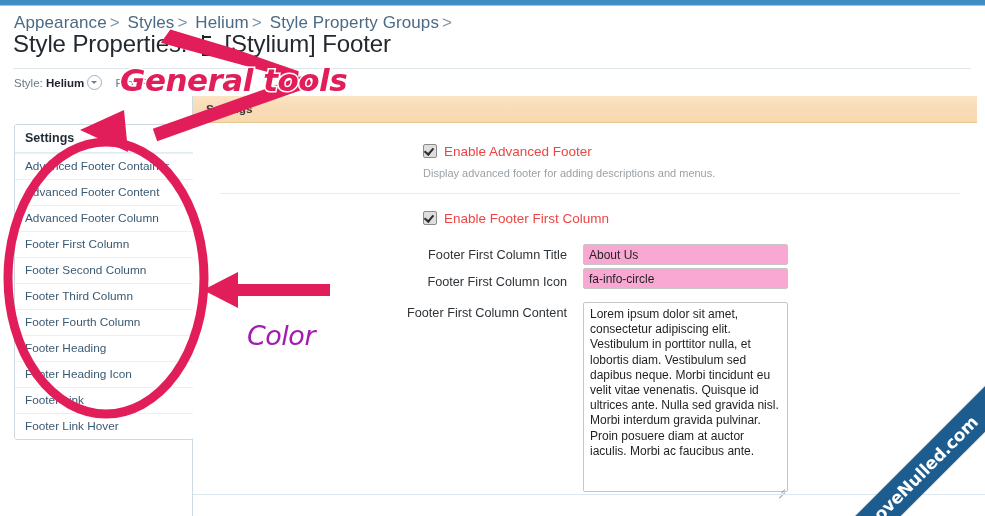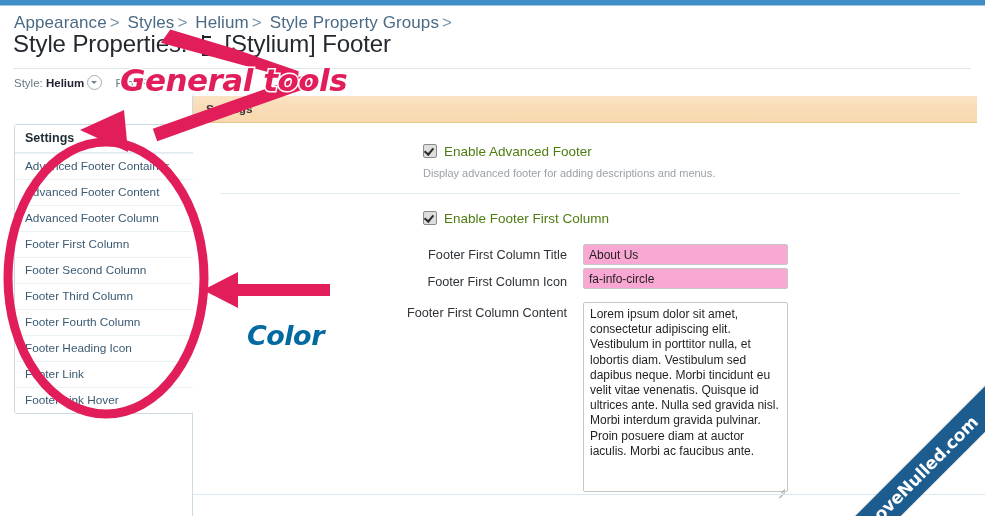--- a/index.html
+++ b/index.html
@@ -63,21 +63,21 @@
   .row{position:relative;}
   .cb-row{padding-left:230px;}
   .cbx{
     display:inline-block;width:12px;height:12px;border:1px solid #8b8b8b;border-radius:2px;
     background:#dedede;vertical-align:-2px;position:relative;margin-right:7px;
   }
   .cbx:after{
     content:"";position:absolute;left:2px;top:1px;width:4px;height:7px;
     border:solid #2c2c2c;border-width:0 2px 2px 0;transform:rotate(40deg);
   }
-  .cb-label{font-size:13.5px;color:#4d7c0f;}
+  .cb-label{font-size:13.5px;color:#ef4444;}
   .helptext{font-size:11px;color:#9aa2a8;padding-left:230px;margin-top:7px;}
 
   .sect-divider{height:1px;background:#e3ecf1;margin:14px 0 0 27px;width:740px;}
 
   .fieldrow{display:flex;align-items:flex-start;margin-top:14px;}
   .fieldlabel{width:390px;text-align:right;font-size:12.7px;color:#2e3338;padding-top:4px;padding-right:16px;box-sizing:border-box;}
   .textinput{
     width:205px;height:21px;box-sizing:border-box;border:1px solid #c6c6c6;border-radius:2px;
     background:#f9a8d4;font-family:"Liberation Sans",sans-serif;font-size:12px;color:#1f1f1f;
     padding:1px 5px;outline:none;
@@ -96,22 +96,22 @@
   .bottom-line{position:absolute;left:193px;top:494px;width:792px;height:1px;background:#dce7ee;}
 
   
   .anno{position:absolute;pointer-events:none;}
   .lbl-general{
     position:absolute;left:120px;top:62px;font-size:31px;font-weight:bold;font-style:italic;
     color:#e11e5a;-webkit-text-stroke:3px #ffffff;paint-order:stroke fill;
     font-family:"DejaVu Sans",sans-serif;letter-spacing:-.5px;
   }
   .lbl-color{
-    position:absolute;left:247px;top:320px;font-size:27px;font-weight:bold;font-style:italic;
-    color:#0369a1;-webkit-text-stroke:3px #ffffff;paint-order:stroke fill;
+    position:absolute;left:247px;top:320px;font-size:27px;font-weight:normal;font-style:italic;
+    color:#a21caf;-webkit-text-stroke:3px #ffffff;paint-order:stroke fill;
     font-family:"DejaVu Sans",sans-serif;letter-spacing:-.5px;
   }
 
   .wm{position:absolute;right:0;bottom:0;width:150px;height:150px;overflow:hidden;pointer-events:none;}
   .wm-band{
     position:absolute;width:230px;height:32px;background:#1d5c8e;
     right:-52px;bottom:28px;transform:rotate(-45deg);transform-origin:center;
     box-shadow:0 0 2px rgba(0,0,0,.25);
   }
   .wm-txt{
@@ -153,20 +153,21 @@
 
 <div class="nav-box">
   <div class="nav-head">Settings</div>
   <div class="nav-item">Advanced Footer Container</div>
   <div class="nav-item">Advanced Footer Content</div>
   <div class="nav-item">Advanced Footer Column</div>
   <div class="nav-item">Footer First Column</div>
   <div class="nav-item">Footer Second Column</div>
   <div class="nav-item">Footer Third Column</div>
   <div class="nav-item">Footer Fourth Column</div>
+  <div class="nav-item">Footer Heading</div>
   <div class="nav-item">Footer Heading Icon</div>
   <div class="nav-item">Footer Link</div>
   <div class="nav-item">Footer Link Hover</div>
 </div>
 
 <div class="content">
   <div class="tabstrip">
     <div class="tab-label">Settings</div>
   </div>
 

